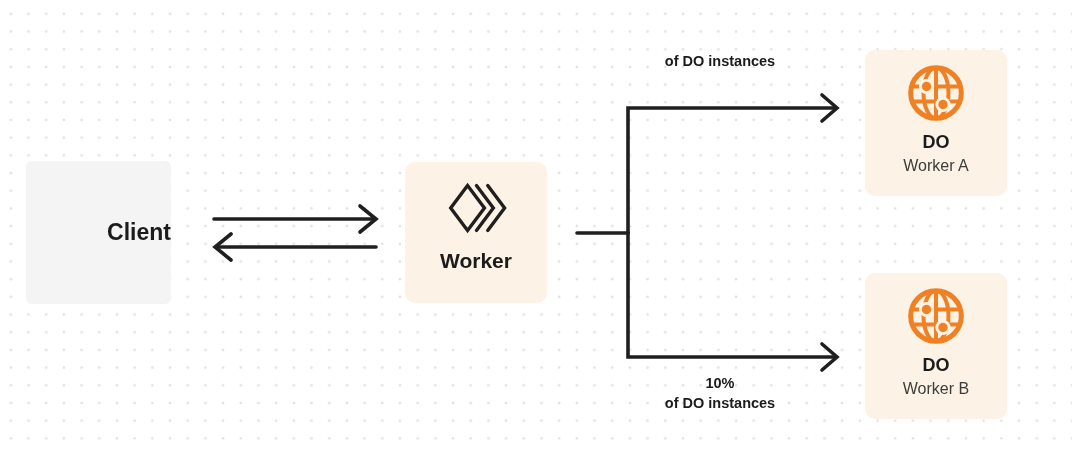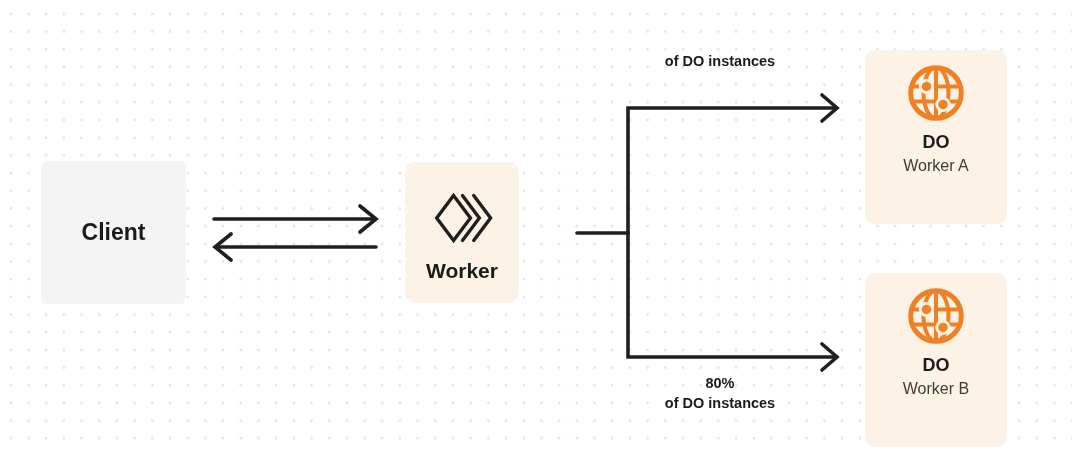--- a/index.html
+++ b/index.html
@@ -22,33 +22,34 @@
     font-family:"Liberation Sans", sans-serif;
     background-color:var(--bg);
     background-image:radial-gradient(var(--dot) 1.4px, transparent 1.6px);
     background-size:17.7px 17.7px;
     background-position:2px 5px;
   }
   .wires{position:absolute;left:0;top:0;width:1072px;height:452px;}
   .wires path{stroke:var(--line);stroke-width:3.6;fill:none;stroke-linecap:round;stroke-linejoin:miter;}
   .node{position:absolute;display:flex;flex-direction:column;align-items:center;box-sizing:border-box;}
   .node-client{
-    left:41px;top:161px;width:145px;height:143px;
+    left:26px;top:161px;width:145px;height:143px;
     background:var(--node-gray);border-radius:6px;
     justify-content:center;
+    align-items:flex-end;
   }
   .node-client .big-label{font-size:23px;font-weight:700;color:var(--text);}
   .node-worker{
-    left:405px;top:162px;width:114px;height:141px;
+    left:405px;top:162px;width:142px;height:141px;
     background:var(--node-cream);border-radius:10px;
-    padding-top:26px;
+    padding-top:16px;
   }
   .node-worker .big-label{font-size:21px;font-weight:700;color:var(--text);margin-top:11px;}
   .node-do{
-    width:142px;height:174px;left:865px;
+    width:142px;height:146px;left:865px;
     background:var(--node-cream);border-radius:10px;
     padding-top:13px;
   }
   .node-do-a{top:50px;}
   .node-do-b{top:273px;}
   .node-do .do-title{font-size:18px;font-weight:700;color:var(--text);margin-top:9px;line-height:21px;}
   .node-do .do-subtitle{font-size:16px;font-weight:400;color:var(--text-muted);margin-top:3px;line-height:19px;}
   .edge-label{
     position:absolute;left:620px;width:200px;
     text-align:center;color:var(--text);
@@ -123,21 +124,21 @@
       <use href="#workers-glyph" width="62" height="60"></use>
     </svg>
     <span class="big-label">Worker</span>
   </div>
 
   <div class="edge-label edge-label-top">
     <div>of DO instances</div>
   </div>
 
   <div class="edge-label edge-label-bottom">
-    <div>80%</div>
+    <div>10%</div>
     <div>of DO instances</div>
   </div>
 
   <div class="node node-do node-do-a">
     <svg class="icon-svg" width="60" height="60" aria-hidden="true">
       <use href="#globe-glyph" width="60" height="60"></use>
     </svg>
     <span class="do-title">DO</span>
     <span class="do-subtitle">Worker A</span>
   </div>

